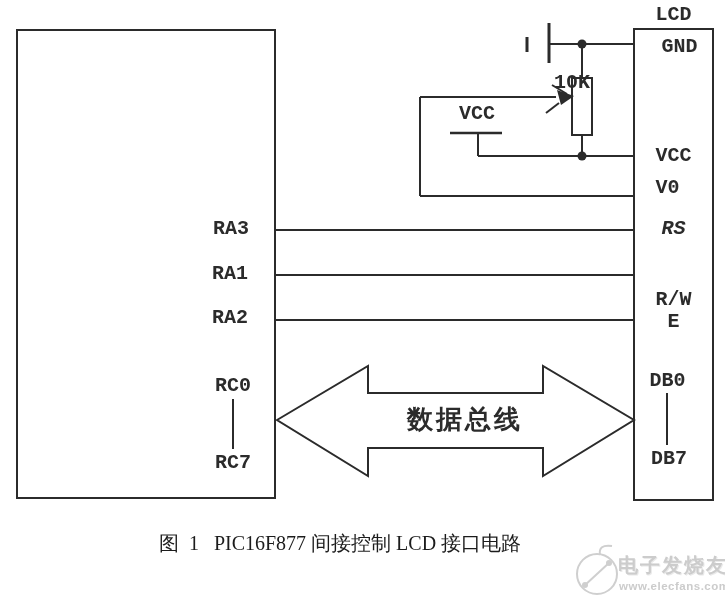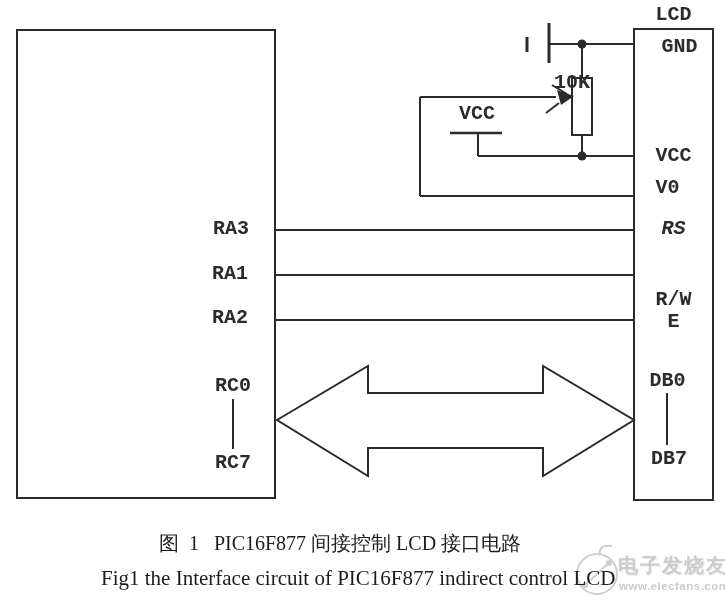--- a/index.html
+++ b/index.html
@@ -95,19 +95,19 @@
   <div class="lbl" style="left:634px;top:177px;width:67px;">V0</div>
   <div class="lbl" style="left:634px;top:218px;width:79px;font-style:italic;">RS</div>
   <div class="lbl" style="left:634px;top:265px;width:79px;margin-top:24px;">R/W</div>
   <div class="lbl" style="left:634px;top:311px;width:79px;">E</div>
   <div class="lbl" style="left:634px;top:370px;width:67px;">DB0</div>
   <div class="lbl" style="left:634px;top:448px;width:70px;">DB7</div>
 
   <div class="lbl" style="left:506px;top:72px;width:52px;margin-left:40px;">10K</div>
   <div class="lbl" style="left:449px;top:103px;width:56px;">VCC</div>
 
+  <div class="lbl bus-label" style="left:385px;top:405px;width:160px;">数据总线</div>
 
   <div class="caption cap-zh" style="left:110px;top:531px;width:460px;">图  1   PIC16F877 间接控制 LCD 接口电路</div>
-  <div class="caption cap-en" style="left:101px;top:566px;">Fig1 the Interface circuit of PIC16F877 indirect control LCD</div>
 
   <div class="wm-text wm-brand" style="left:618px;top:552px;">电子发烧友</div>
   <div class="wm-text wm-url" style="left:619px;top:580px;">www.elecfans.com</div>
 </div>
 
 </body></html>

